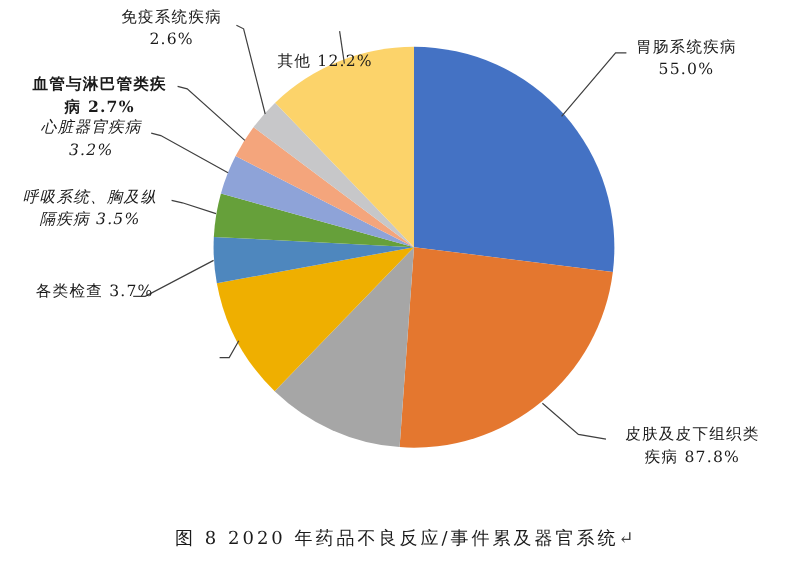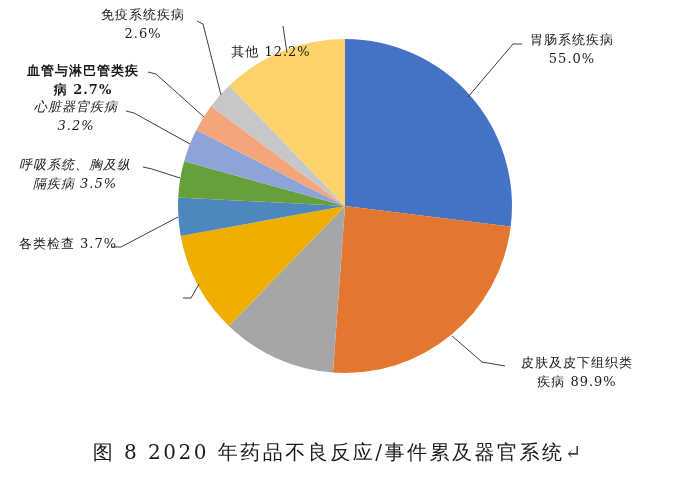--- a/index.html
+++ b/index.html
@@ -13,26 +13,26 @@
   .pie-svg{position:absolute;left:0;top:0;}
   .lbl{
     position:absolute;
     font-size:13px;
     line-height:1.45;
     letter-spacing:1px;
     color:#1a1a1a;
     text-align:center;
     white-space:pre-line;
   }
-  .lbl.left-align{text-align:center;}
+  .lbl.left-align{text-align:right;}
   .caption{
     position:absolute;
     left:0;top:439px;width:674px;
     text-align:center;
-    font-size:20px;
+    font-size:15px;
     letter-spacing:2.5px;
     color:#1a1a1a;
   }
   .para-mark{color:#444;letter-spacing:0;}
 </style>
 </head>
 <body>
 
 <div class="figure">
 
@@ -55,21 +55,21 @@
       <polyline points="126,111 134,113 190,144" fill="none" stroke="#3f3f3f" stroke-width="1"></polyline>
       <polyline points="148,72 156,74 204,117" fill="none" stroke="#3f3f3f" stroke-width="1"></polyline>
       <polyline points="197,21 203,24 221,95" fill="none" stroke="#3f3f3f" stroke-width="1"></polyline>
       <polyline points="283,26 287,53" fill="none" stroke="#3f3f3f" stroke-width="1"></polyline>
     </svg>
 
   <div class="lbl" style="left:516px;top:31px;width:112px;">胃肠系统疾病
 55.0%</div>
 
   <div class="lbl" style="left:503px;top:354px;width:148px;">皮肤及皮下组织类
-疾病 89.9%</div>
+疾病 87.8%</div>
 
 
 
   <div class="lbl left-align" style="left:8px;top:235px;width:120px;">各类检查 3.7%</div>
 
   <div class="lbl" style="left:4px;top:156px;width:142px;font-style:italic;">呼吸系统、胸及纵
 隔疾病 3.5%</div>
 
   <div class="lbl" style="left:20px;top:98px;width:112px;font-style:italic;">心脏器官疾病
 3.2%</div>

